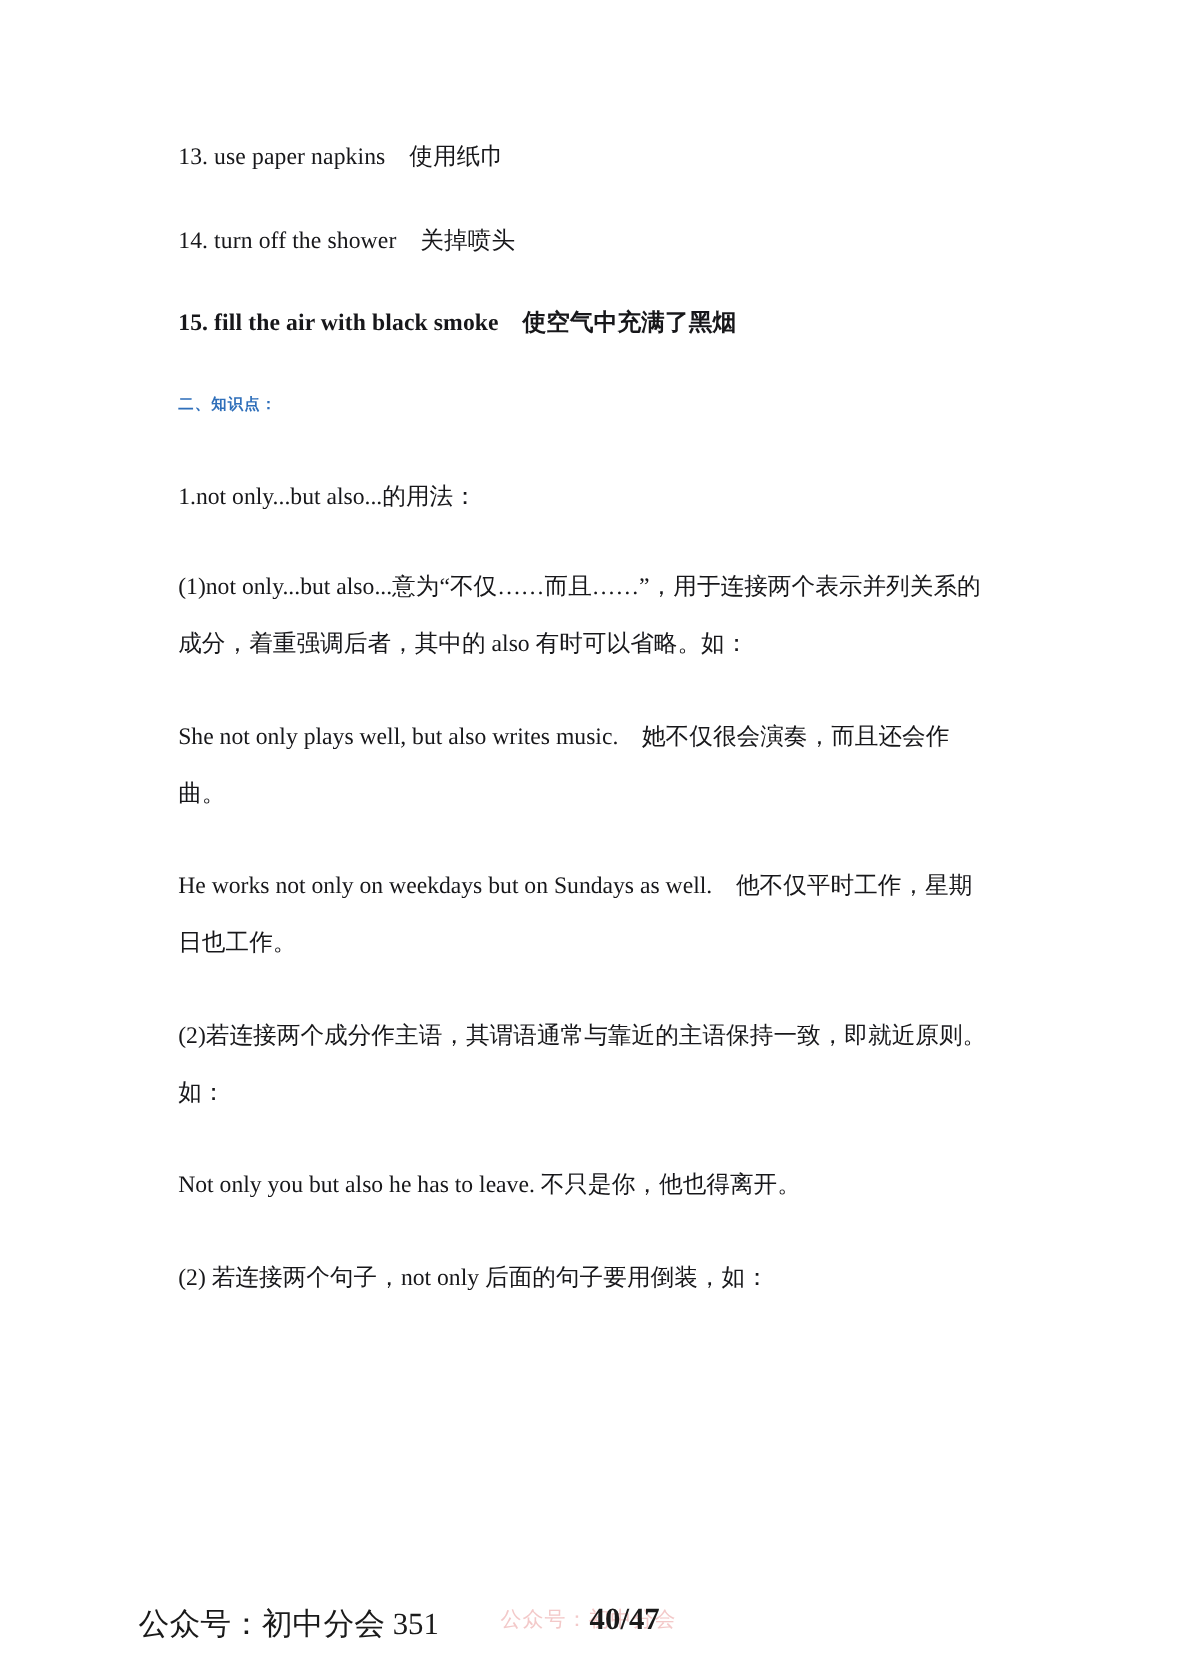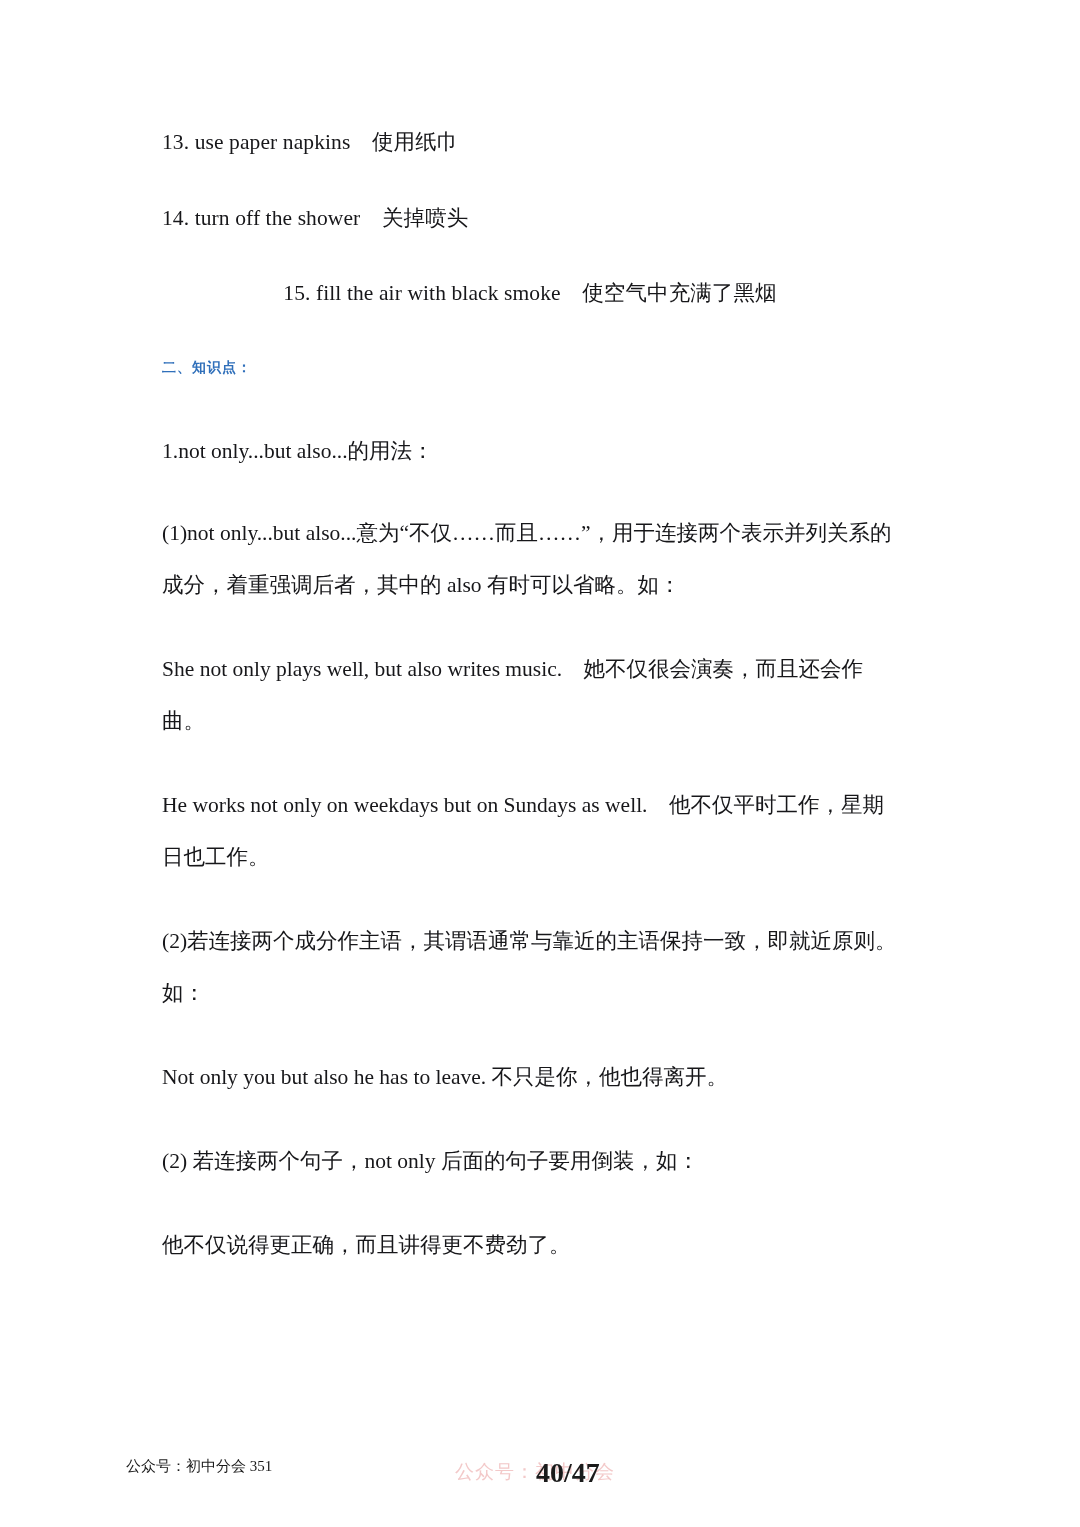--- a/index.html
+++ b/index.html
@@ -24,22 +24,21 @@
     padding: 132px 150px 0 162px;
   }
   .line {
     font-size: 21.5px;
     line-height: 1.0;
     margin: 0 0 54px 0;
     color: #17171a;
     letter-spacing: 0.1px;
   }
   .line.bold {
-    font-weight: 400;
-    text-align: center;
+    font-weight: 700;
   }
   .section-head {
     font-size: 14px;
     font-weight: 700;
     color: #2f6fba;
     margin: 0 0 48px 0;
     letter-spacing: 1px;
   }
   .para {
     font-size: 21.5px;
@@ -55,21 +54,21 @@
     position: absolute;
     left: 0;
     bottom: 30px;
     width: 1080px;
     height: 40px;
   }
   .footer-left {
     position: absolute;
     left: 126px;
     top: 0;
-    font-size: 15px;
+    font-size: 28px;
     color: #1a1a1a;
     white-space: nowrap;
   }
   .footer-watermark {
     position: absolute;
     left: 455px;
     top: 2px;
     font-size: 19px;
     color: #f3c9c9;
     white-space: nowrap;
@@ -102,21 +101,20 @@
   <p class="section-head">二、知识点：</p>
 
   <p class="para tight">1.not only...but also...的用法：</p>
 
   <p class="para">(1)not only...but also...意为“不仅……而且……”，用于连接两个表示并列关系的成分，着重强调后者，其中的 also 有时可以省略。如：</p>
   <p class="para">She not only plays well, but also writes music.　她不仅很会演奏，而且还会作曲。</p>
   <p class="para">He works not only on weekdays but on Sundays as well.　他不仅平时工作，星期日也工作。</p>
   <p class="para">(2)若连接两个成分作主语，其谓语通常与靠近的主语保持一致，即就近原则。如：</p>
   <p class="para">Not only you but also he has to leave. 不只是你，他也得离开。</p>
   <p class="para">(2) 若连接两个句子，not only 后面的句子要用倒装，如：</p>
-  <p class="para">他不仅说得更正确，而且讲得更不费劲了。</p>
 
 </div>
 
 <div class="footer">
   <span class="footer-left">公众号：初中分会  351</span>
   <span class="footer-watermark">公众号：初中分会</span>
   <span class="footer-page">40/47</span>
 </div>
 
 </body></html>

